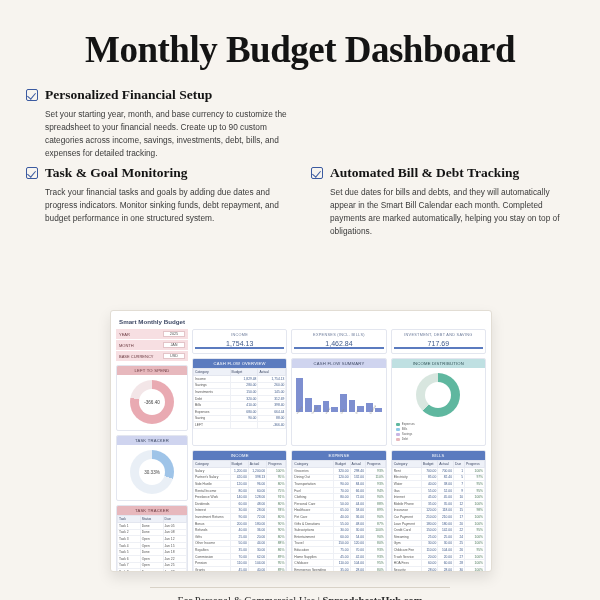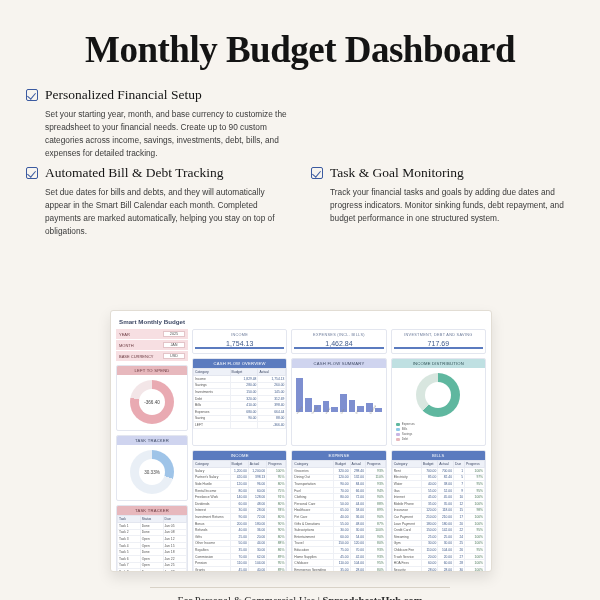--- a/index.html
+++ b/index.html
@@ -41,20 +41,21 @@
     position:absolute; left:2.4px; top:0.8px;
     width:4px; height:7px;
     border-right:1.4px solid #3b5aa0;
     border-bottom:1.4px solid #3b5aa0;
     transform:rotate(40deg);
   }
   .f-title {
     font-family:"Liberation Serif", serif;
     font-size:13.5px;
     color:#141414;
+    font-weight:bold;
   }
   .f-body {
     font-size:8.3px;
     line-height:1.55;
     color:#3a3a3a;
     margin:5px 0 0 19px;
     max-width:255px;
   }
 
   
@@ -209,31 +210,31 @@
       </div>
       <div class="f-body">Set your starting year, month, and base currency to customize the spreadsheet to your financial needs. Create up to 90 custom categories across income, savings, investments, debt, bills, and expenses for detailed tracking.</div>
     </div>
 
     <div class="feature">
     </div>
 
     <div class="feature">
       <div class="f-head">
         <span class="check"></span>
+        <span class="f-title">Task &amp; Goal Monitoring</span>
+      </div>
+      <div class="f-body">Track your financial tasks and goals by adding due dates and progress indicators. Monitor sinking funds, debt repayment, and budget performance in one structured system.</div>
+    </div>
+
+    <div class="feature">
+      <div class="f-head">
+        <span class="check"></span>
         <span class="f-title">Automated Bill &amp; Debt Tracking</span>
       </div>
       <div class="f-body">Set due dates for bills and debts, and they will automatically appear in the Smart Bill Calendar each month. Completed payments are marked automatically, helping you stay on top of obligations.</div>
-    </div>
-
-    <div class="feature">
-      <div class="f-head">
-        <span class="check"></span>
-        <span class="f-title">Task &amp; Goal Monitoring</span>
-      </div>
-      <div class="f-body">Track your financial tasks and goals by adding due dates and progress indicators. Monitor sinking funds, debt repayment, and budget performance in one structured system.</div>
     </div>
 
   </div>
 
   <div class="dash-wrap">
     <div class="dash-title">Smart Monthly Budget</div>
 
     <div class="dash-grid">
 
       <div class="col">

